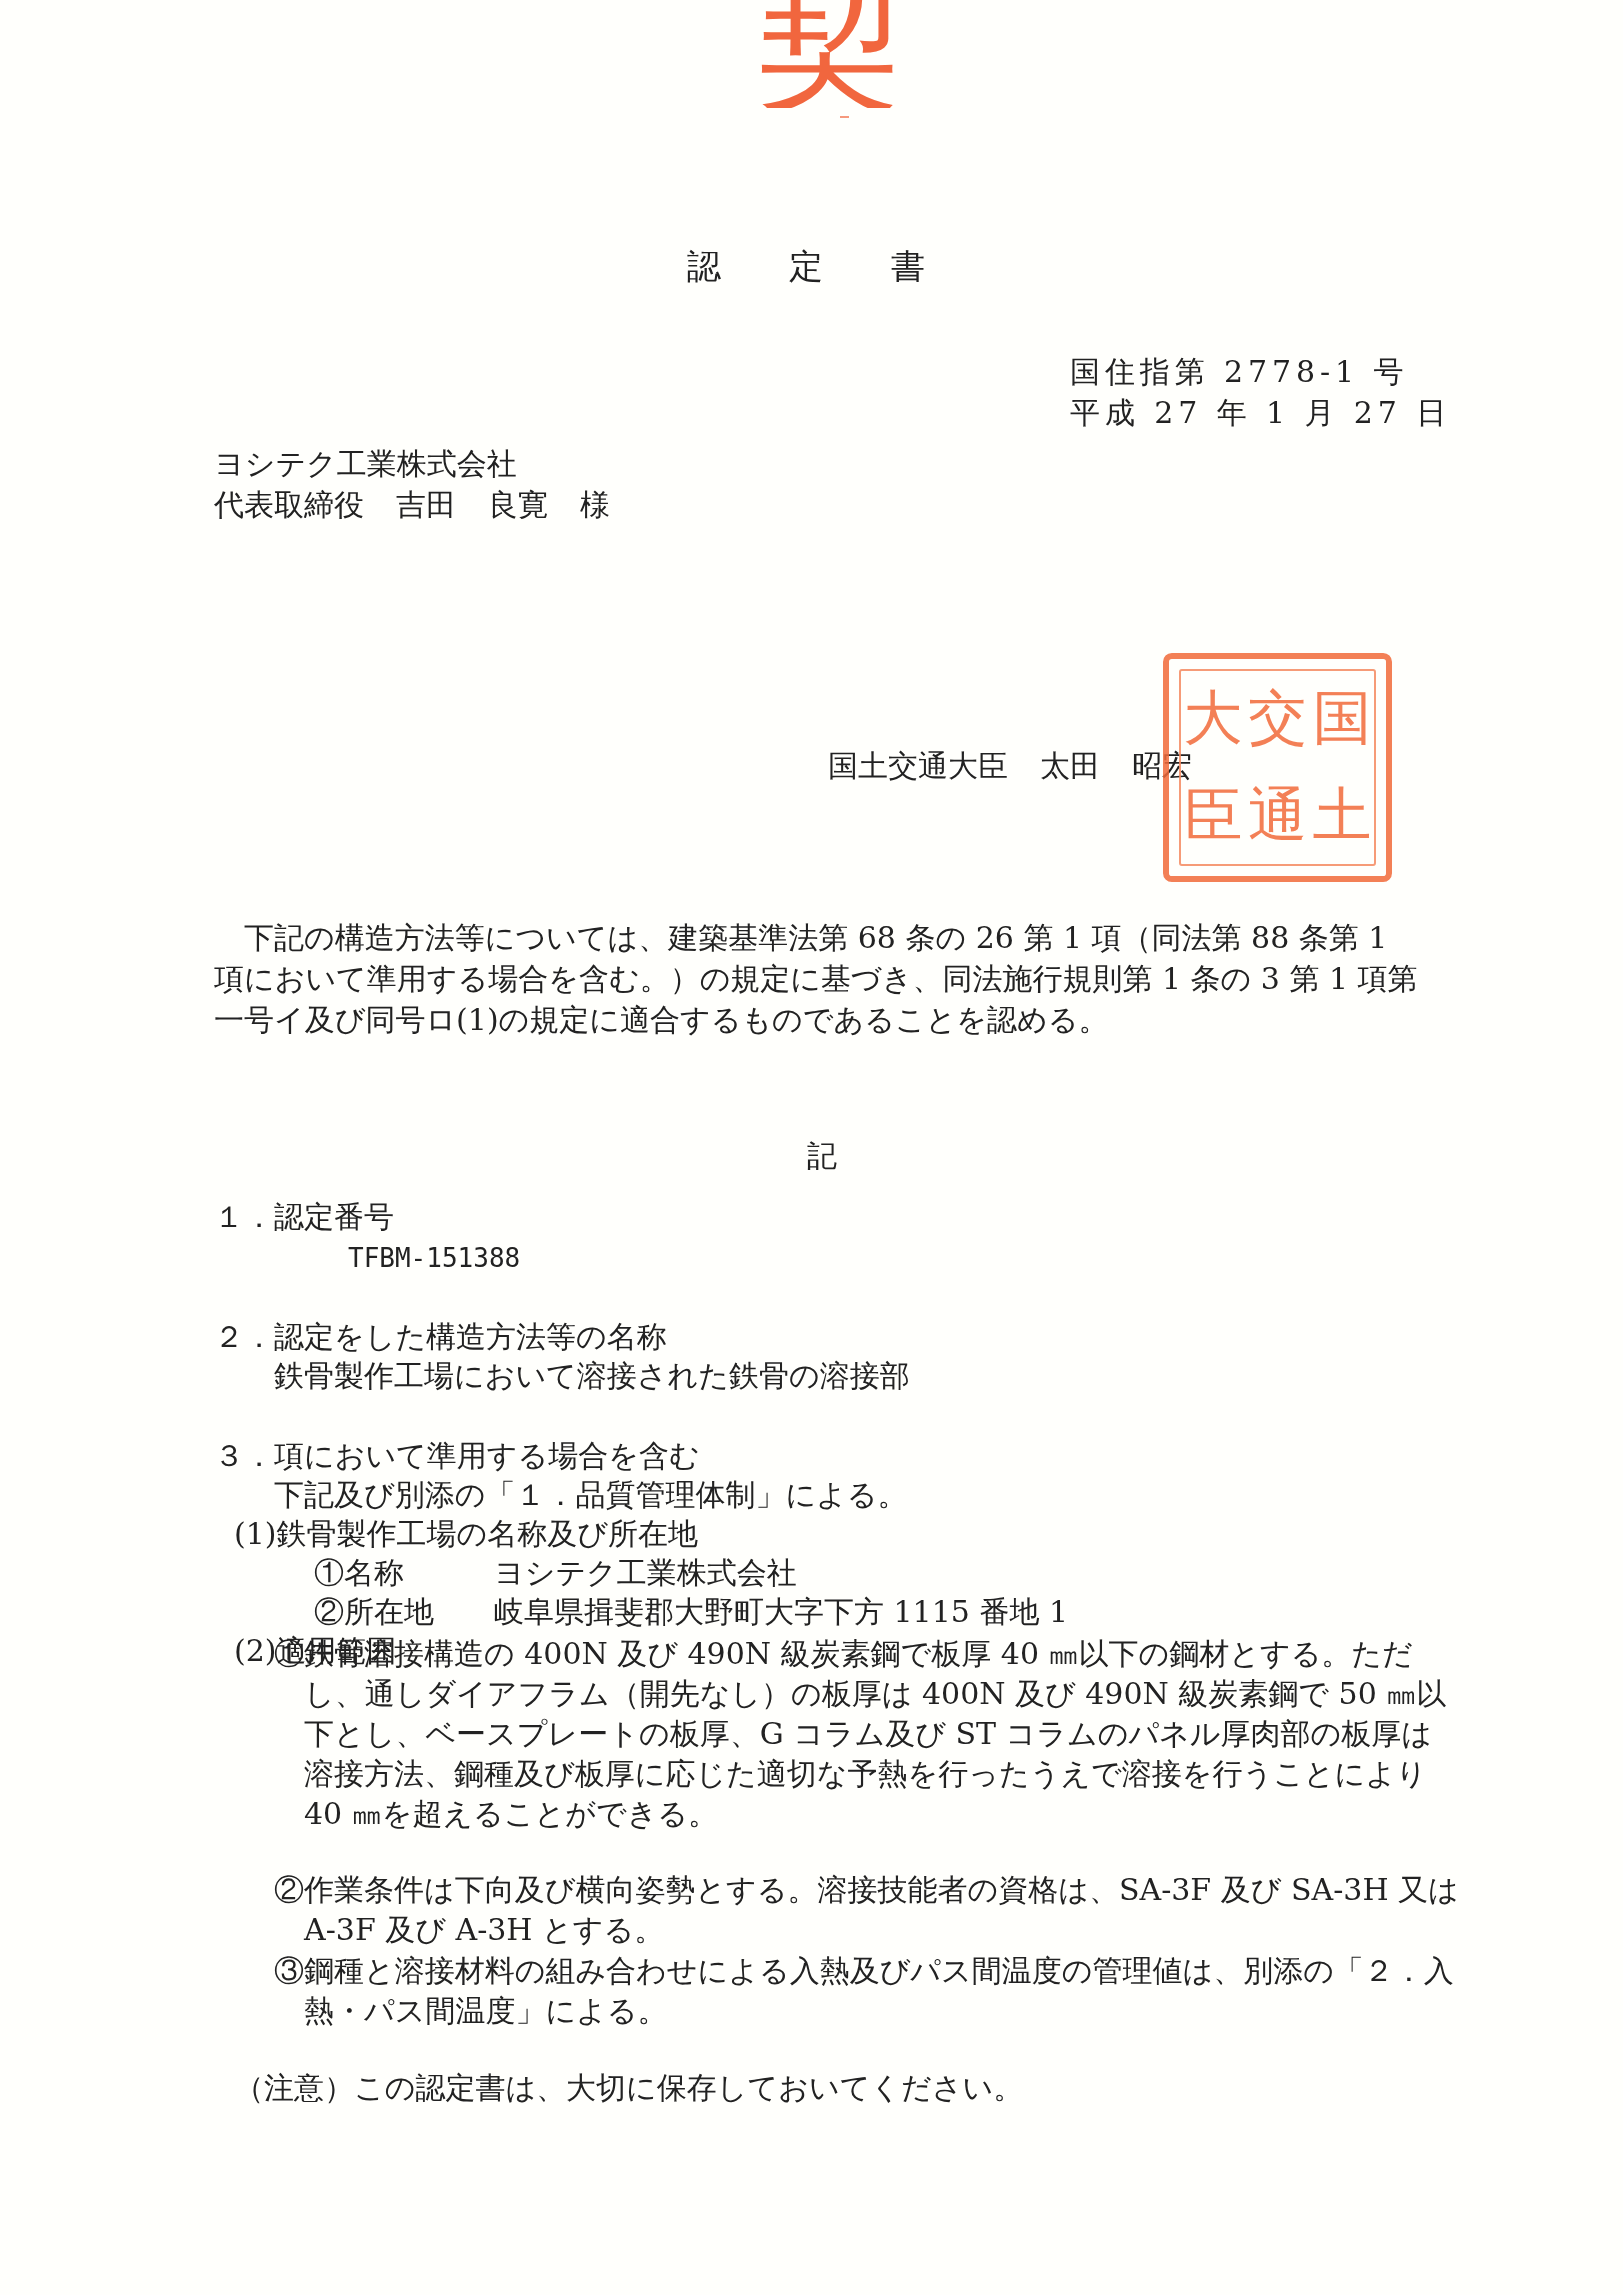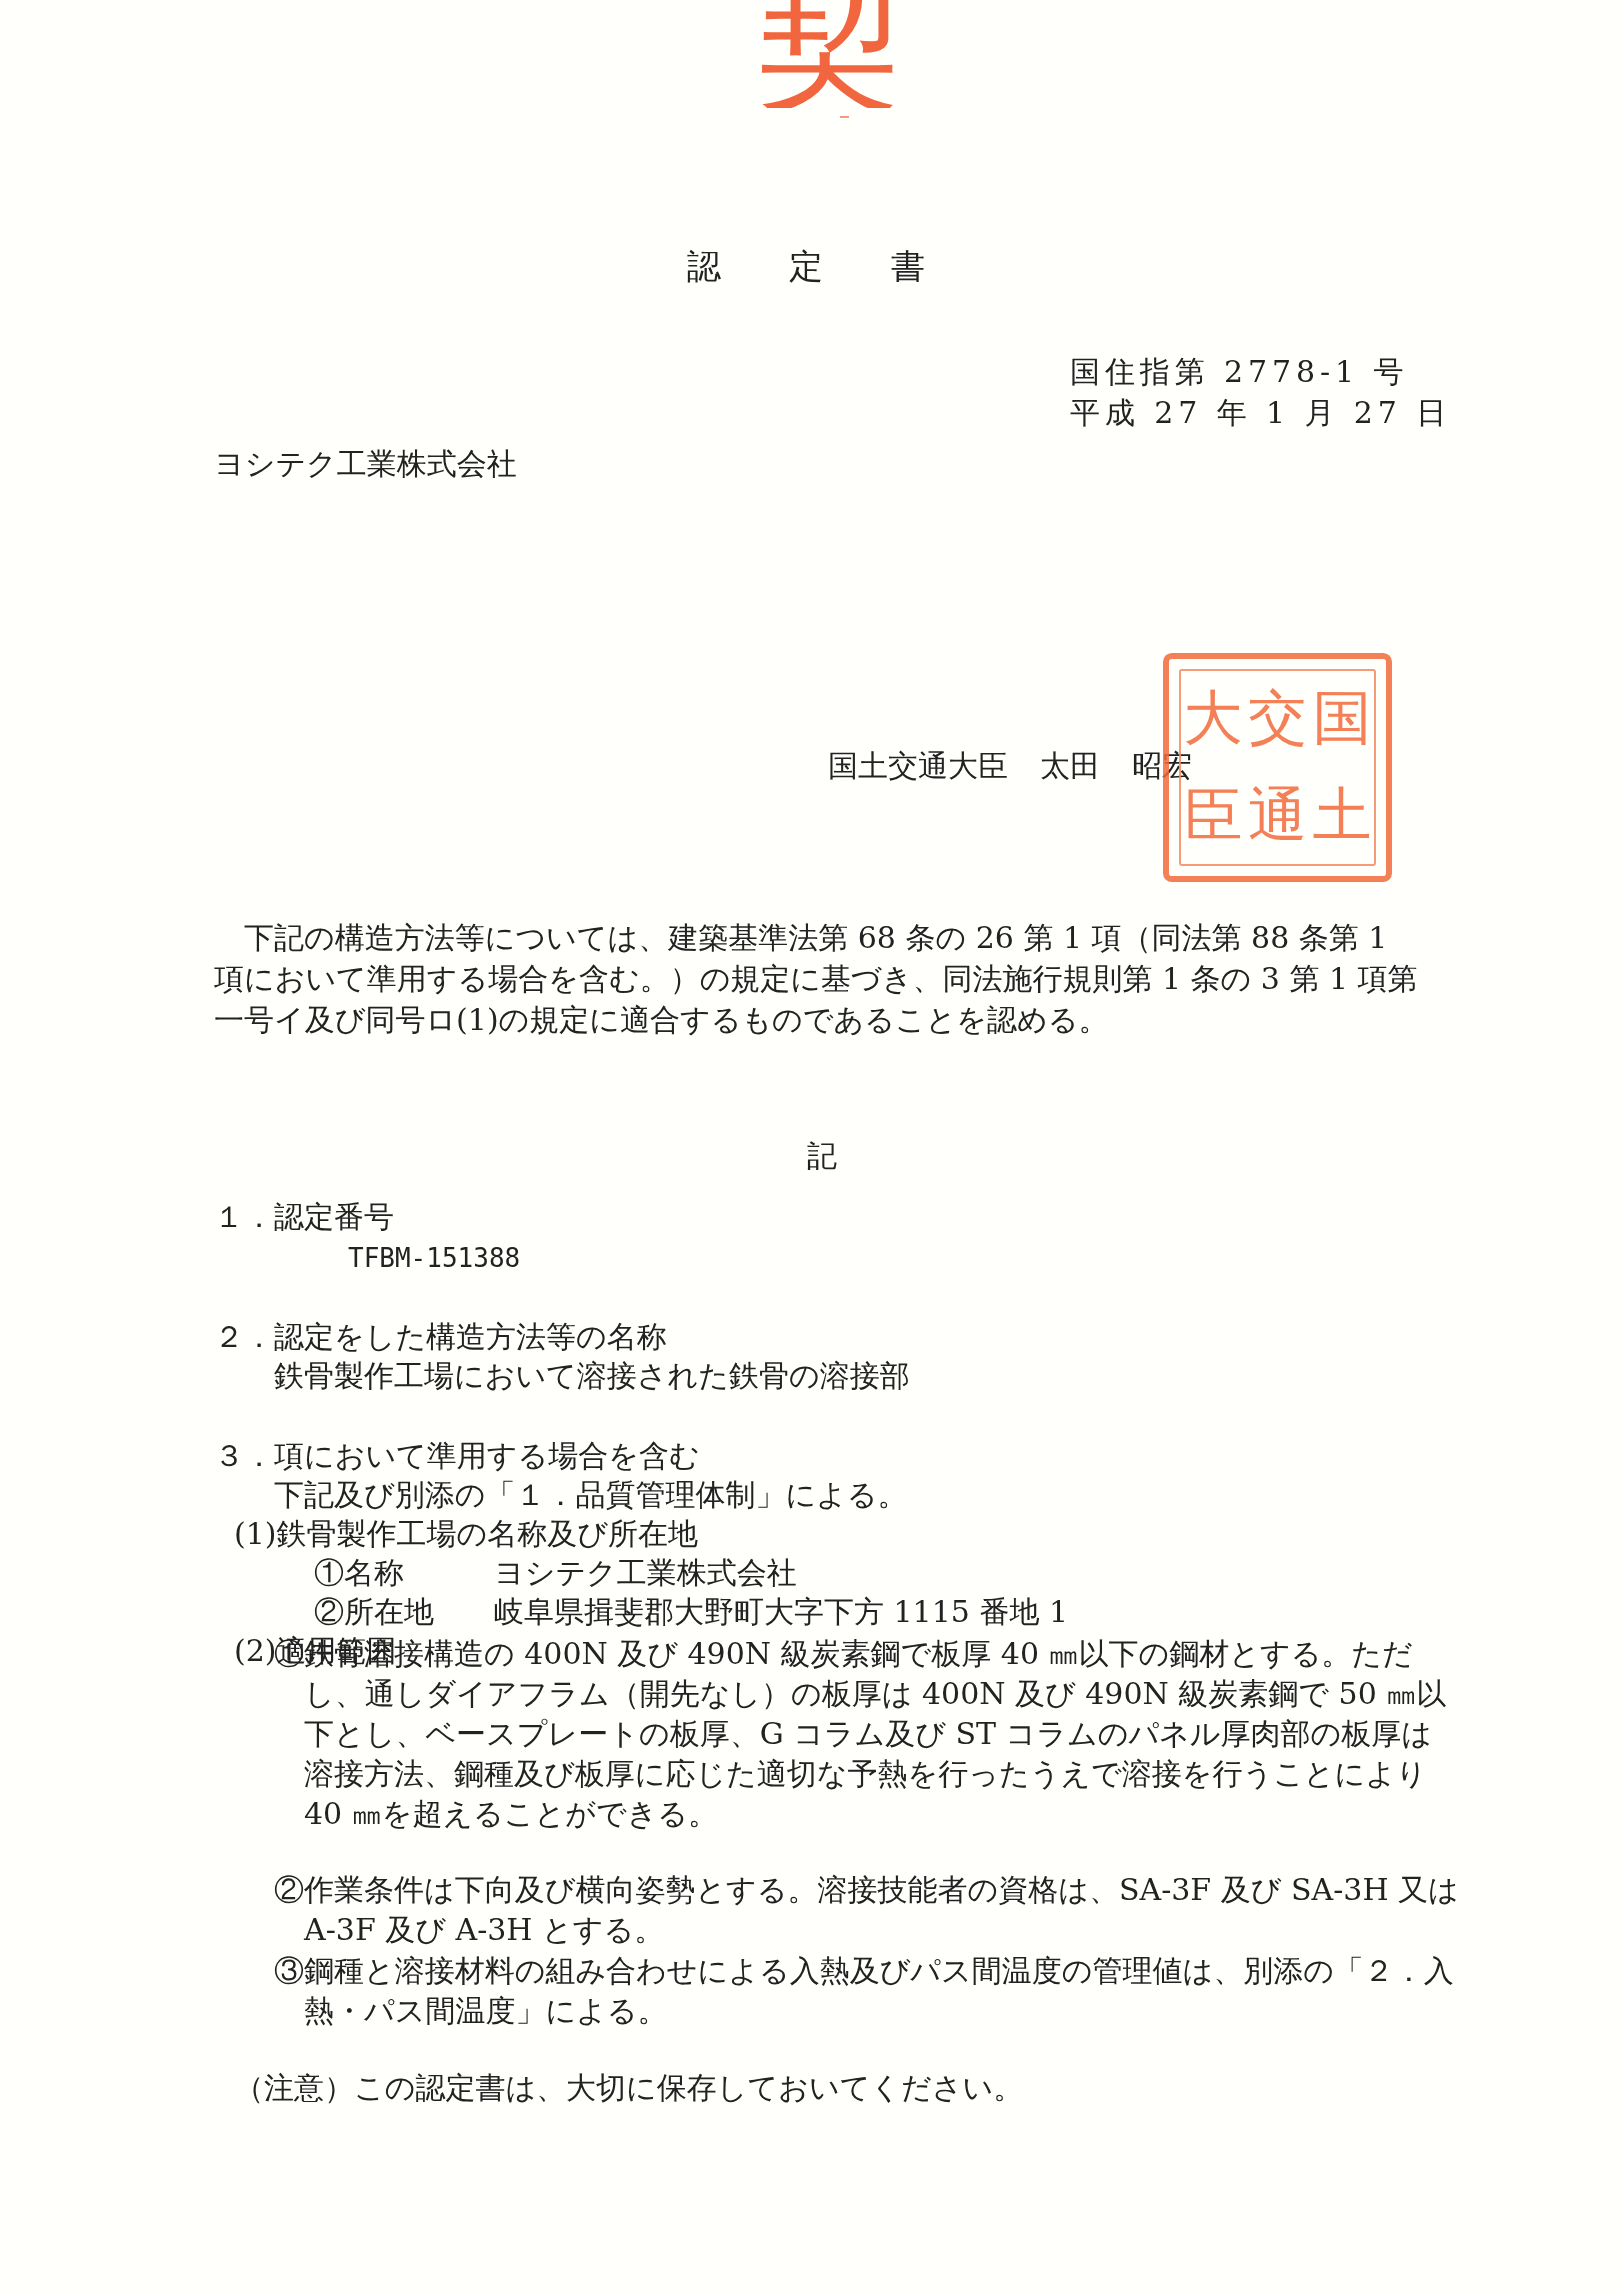--- a/index.html
+++ b/index.html
@@ -78,20 +78,23 @@
   <span>認</span><span>定</span><span>書</span>
 </div>
 
 <div class="abs docnum t88">
   <span class="row">国住指第 2778-1 号</span>
   <span class="row">平成 27 年 1 月 27 日</span>
 </div>
 
 <div class="abs addressee t88">
   <span class="row">ヨシテク工業株式会社</span>
+  <span class="row">
+    <span>代表取締役</span><span class="gap"></span><span>吉田</span><span class="gap"></span><span>良寛</span><span class="gap"></span><span>様</span>
+  </span>
 </div>
 
 <div class="abs minister">
   <span>国土交通大臣</span><span class="gap"></span><span>太田</span><span class="gap"></span><span>昭宏</span>
 </div>
 
 <div class="seal-big">
   <div class="inner">
     <span>大</span>
     <span>交</span>

